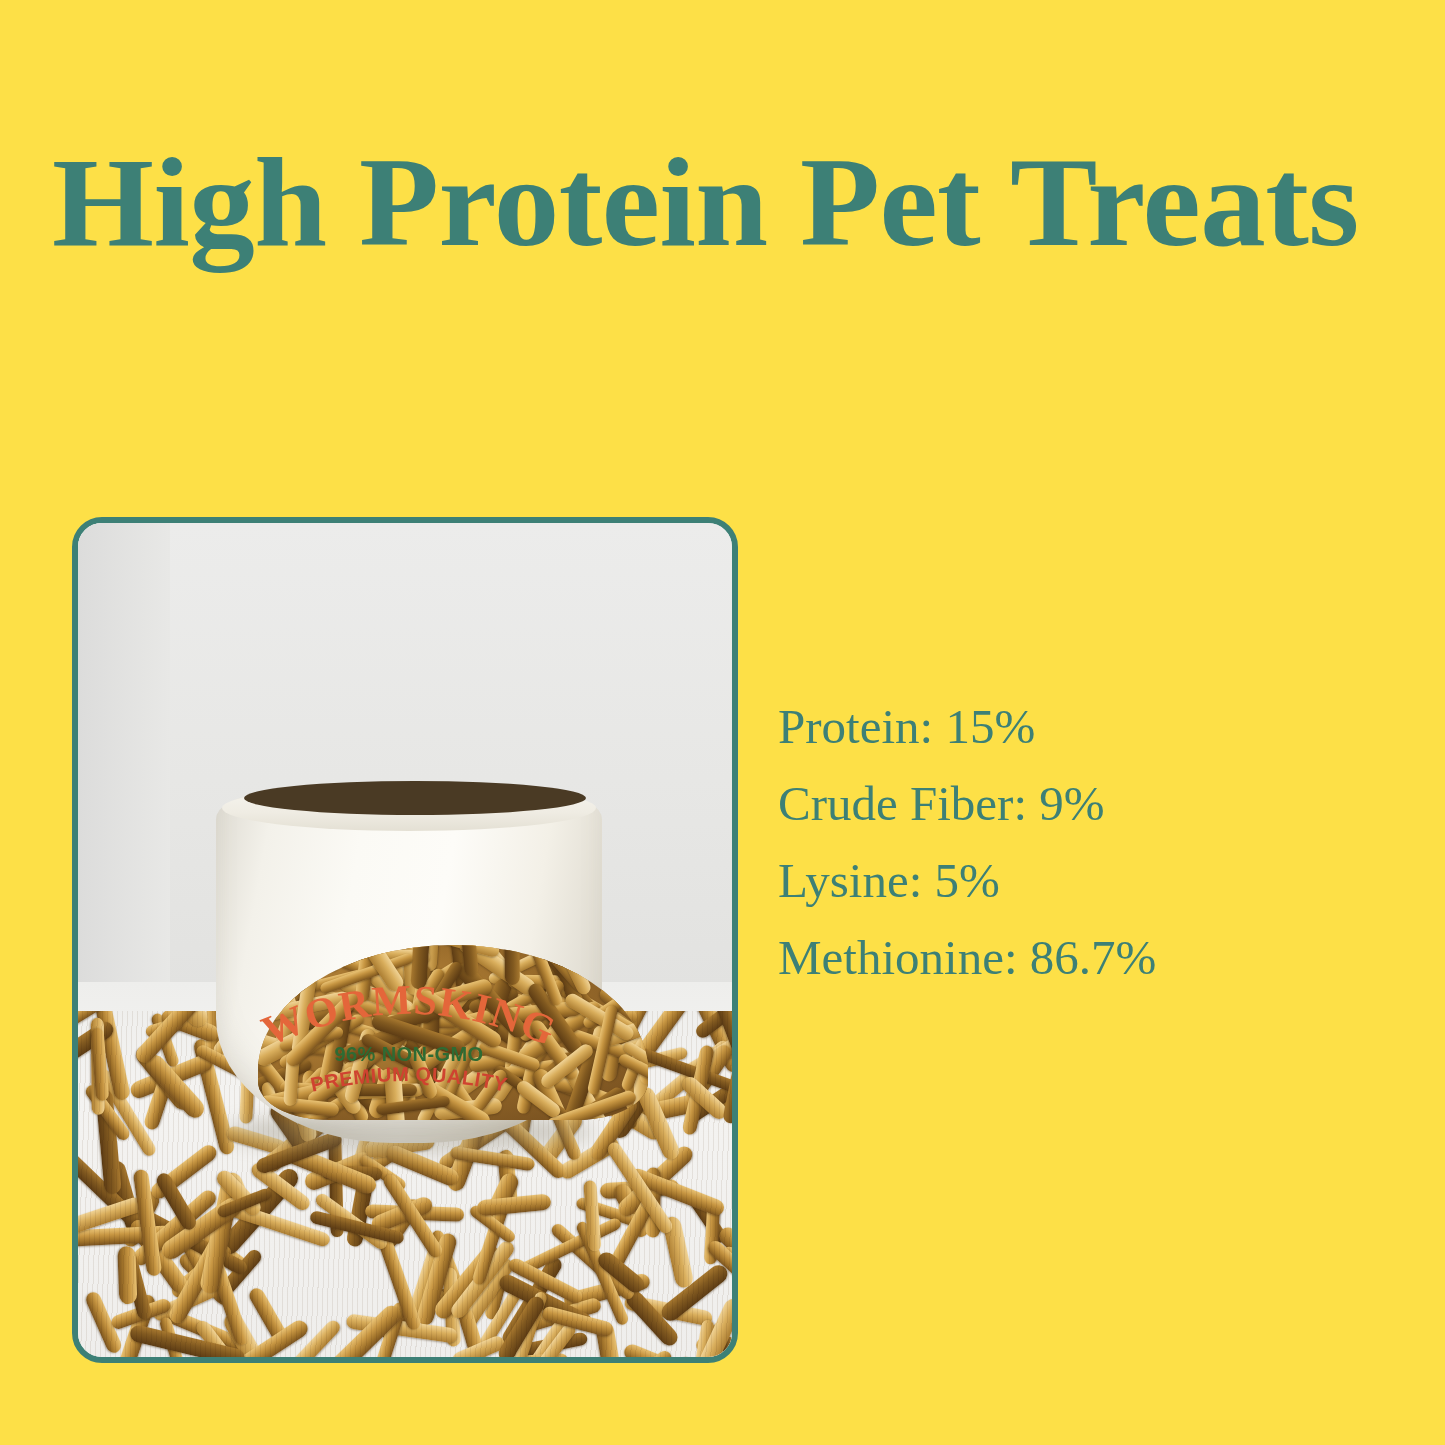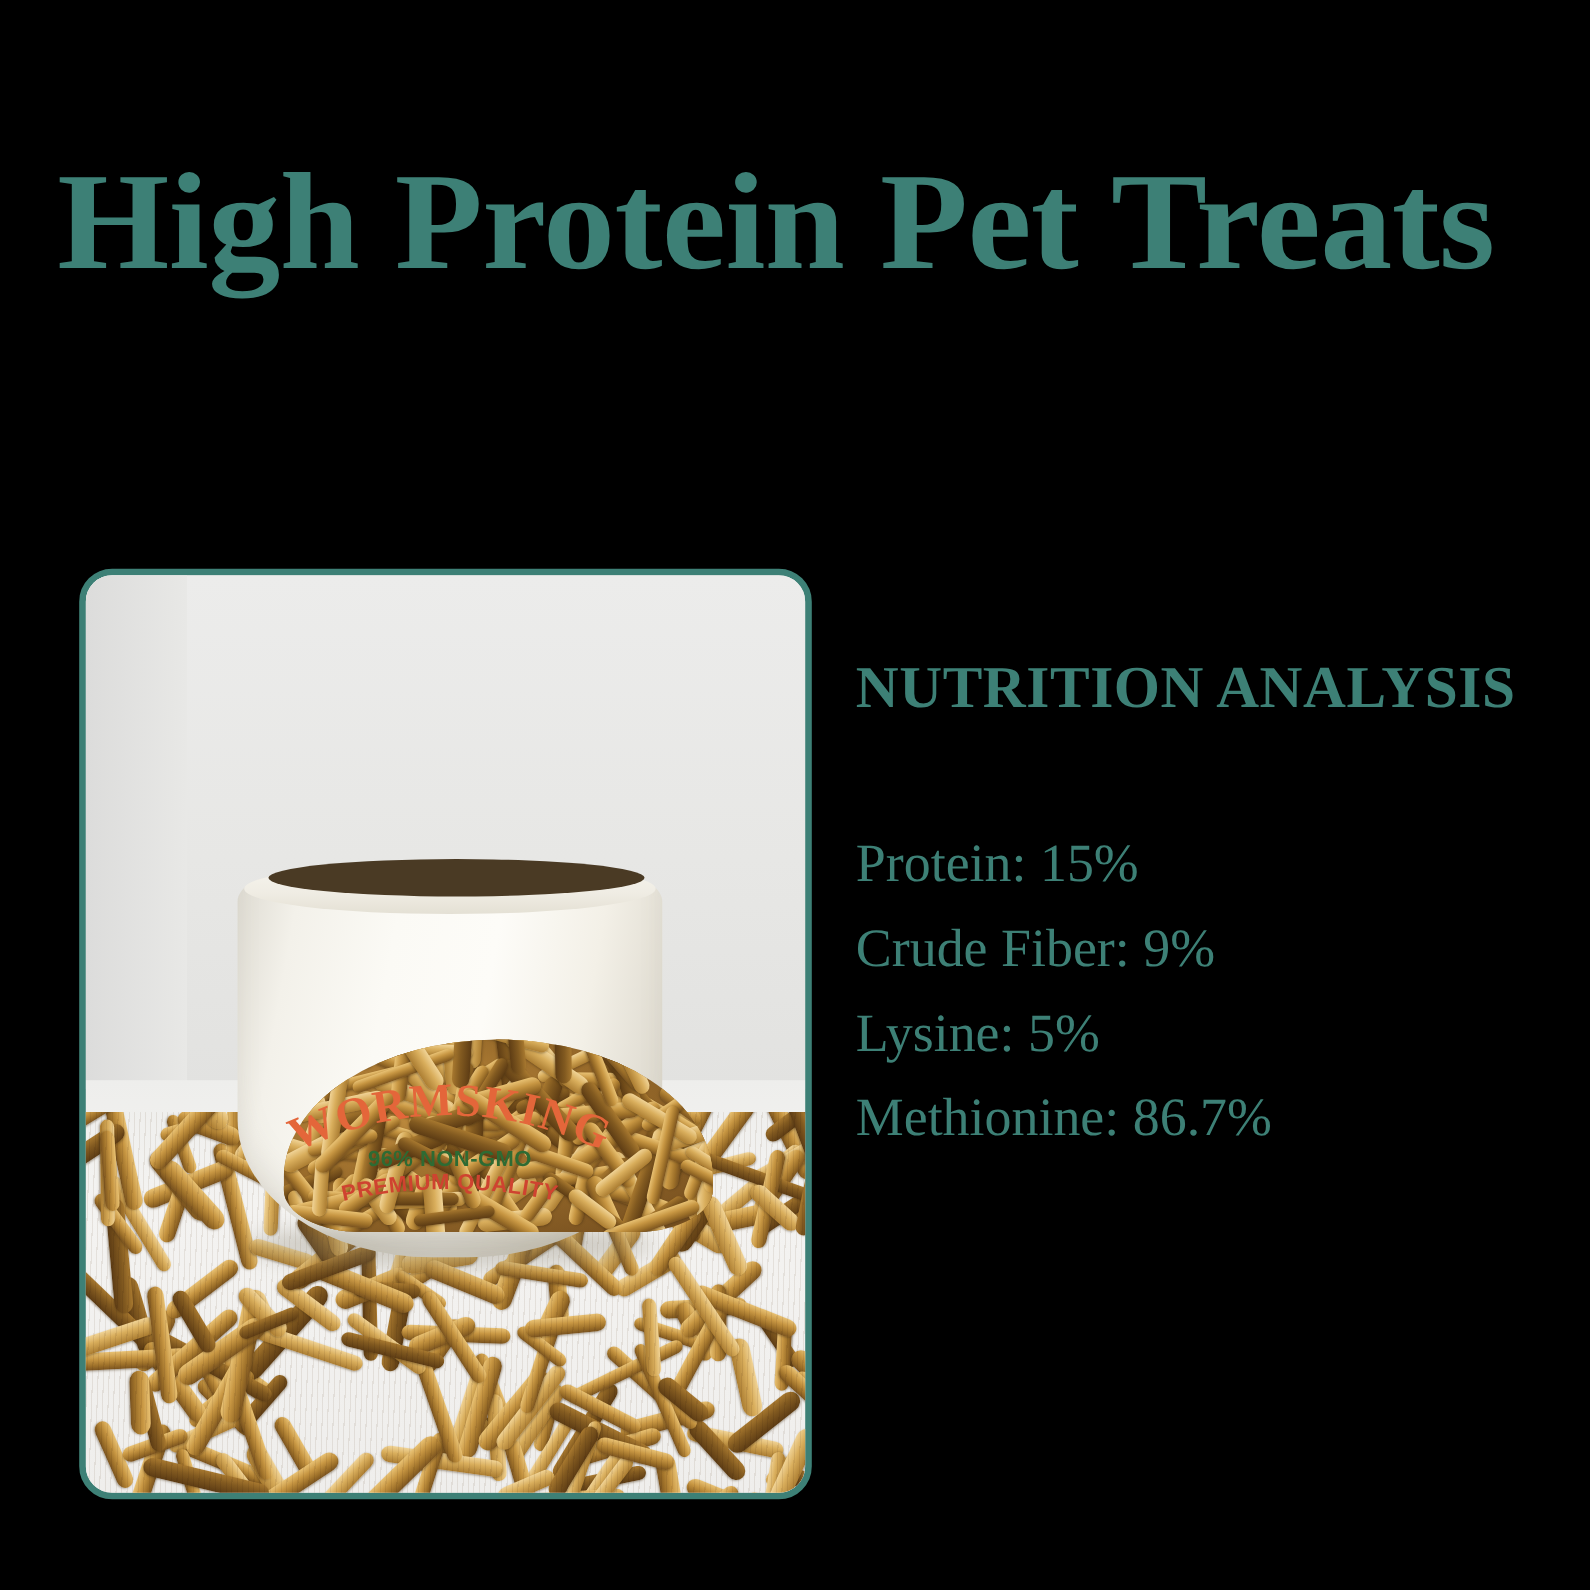--- a/index.html
+++ b/index.html
@@ -13,21 +13,21 @@
     font-family: "Liberation Serif", "DejaVu Serif", serif;
     overflow: hidden;
     position: relative;
   }
 
   #page {
     position: absolute;
     left: 0; top: 0;
     width: 1445px;
     height: 1445px;
-    background: #000000;
+    background: #fde047;
   }
 
   
   .title {
     position: absolute;
     left: 52px;
     top: 138px;
     width: 1350px;
     height: 130px;
     color: #3d8076;
@@ -701,21 +701,20 @@
               </text>
             </svg>
           </div>
         </div>
       </div>
 
     </div>
   </div>
 
   <div class="nutrition">
-    <div class="nutrition-heading">NUTRITION ANALYSIS</div>
     <div class="nutrition-list" id="nutrition-list">
         <div class="nutrition-item">Protein: 15%</div>
         <div class="nutrition-item">Crude Fiber: 9%</div>
         <div class="nutrition-item">Lysine: 5%</div>
         <div class="nutrition-item">Methionine: 86.7%</div>
       </div>
   </div>
 
 </div>
 

